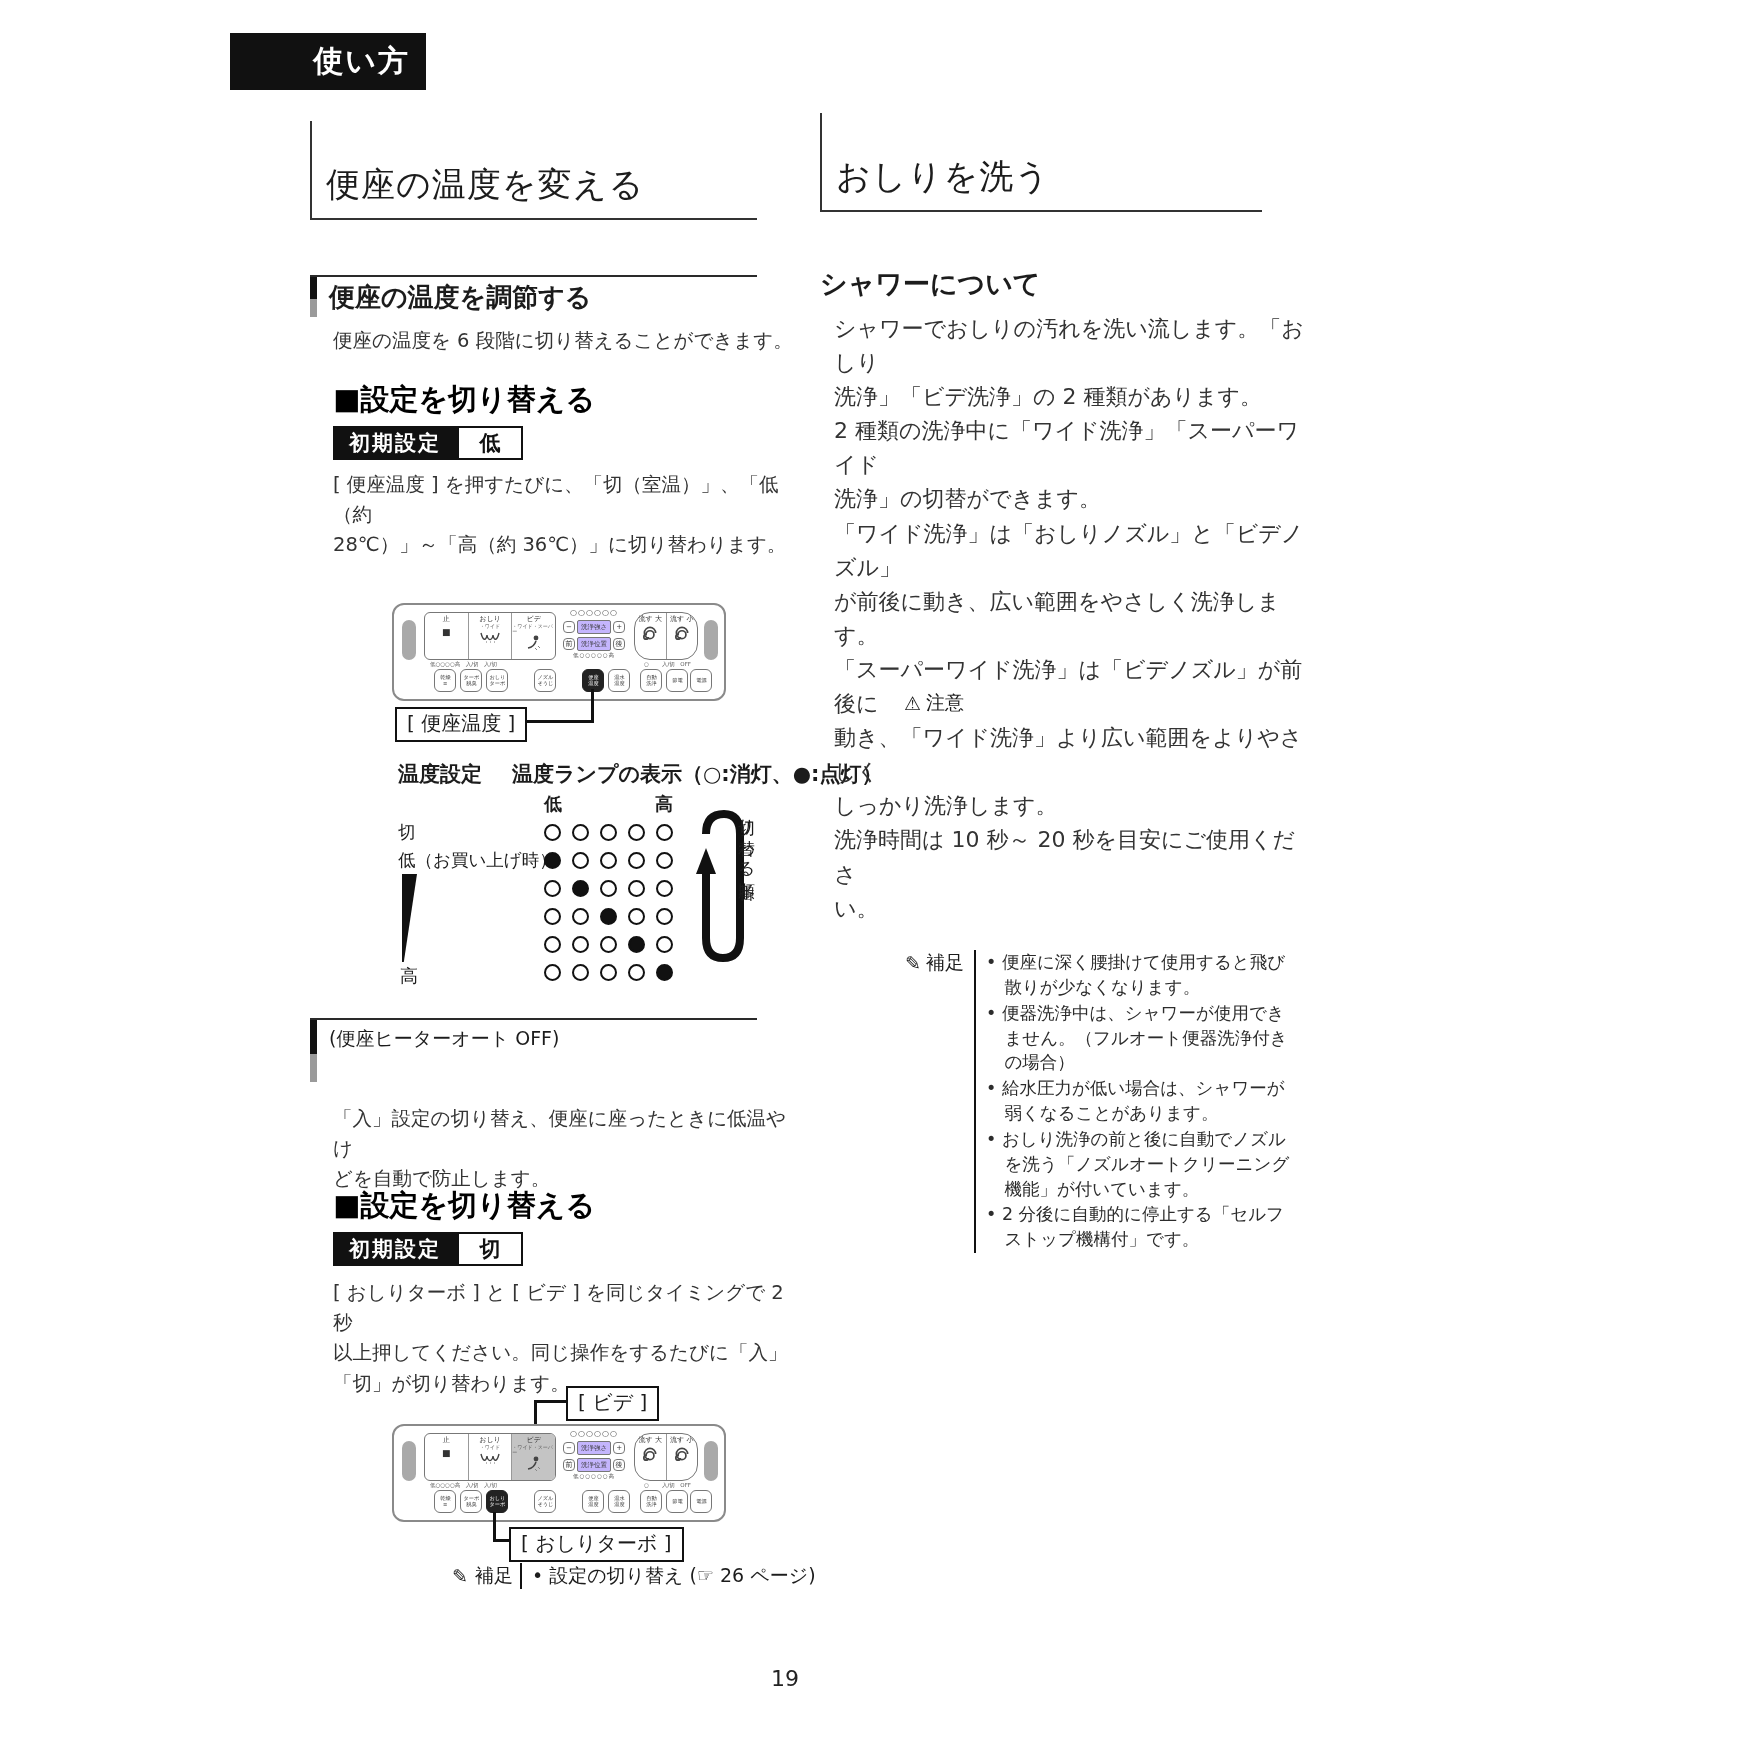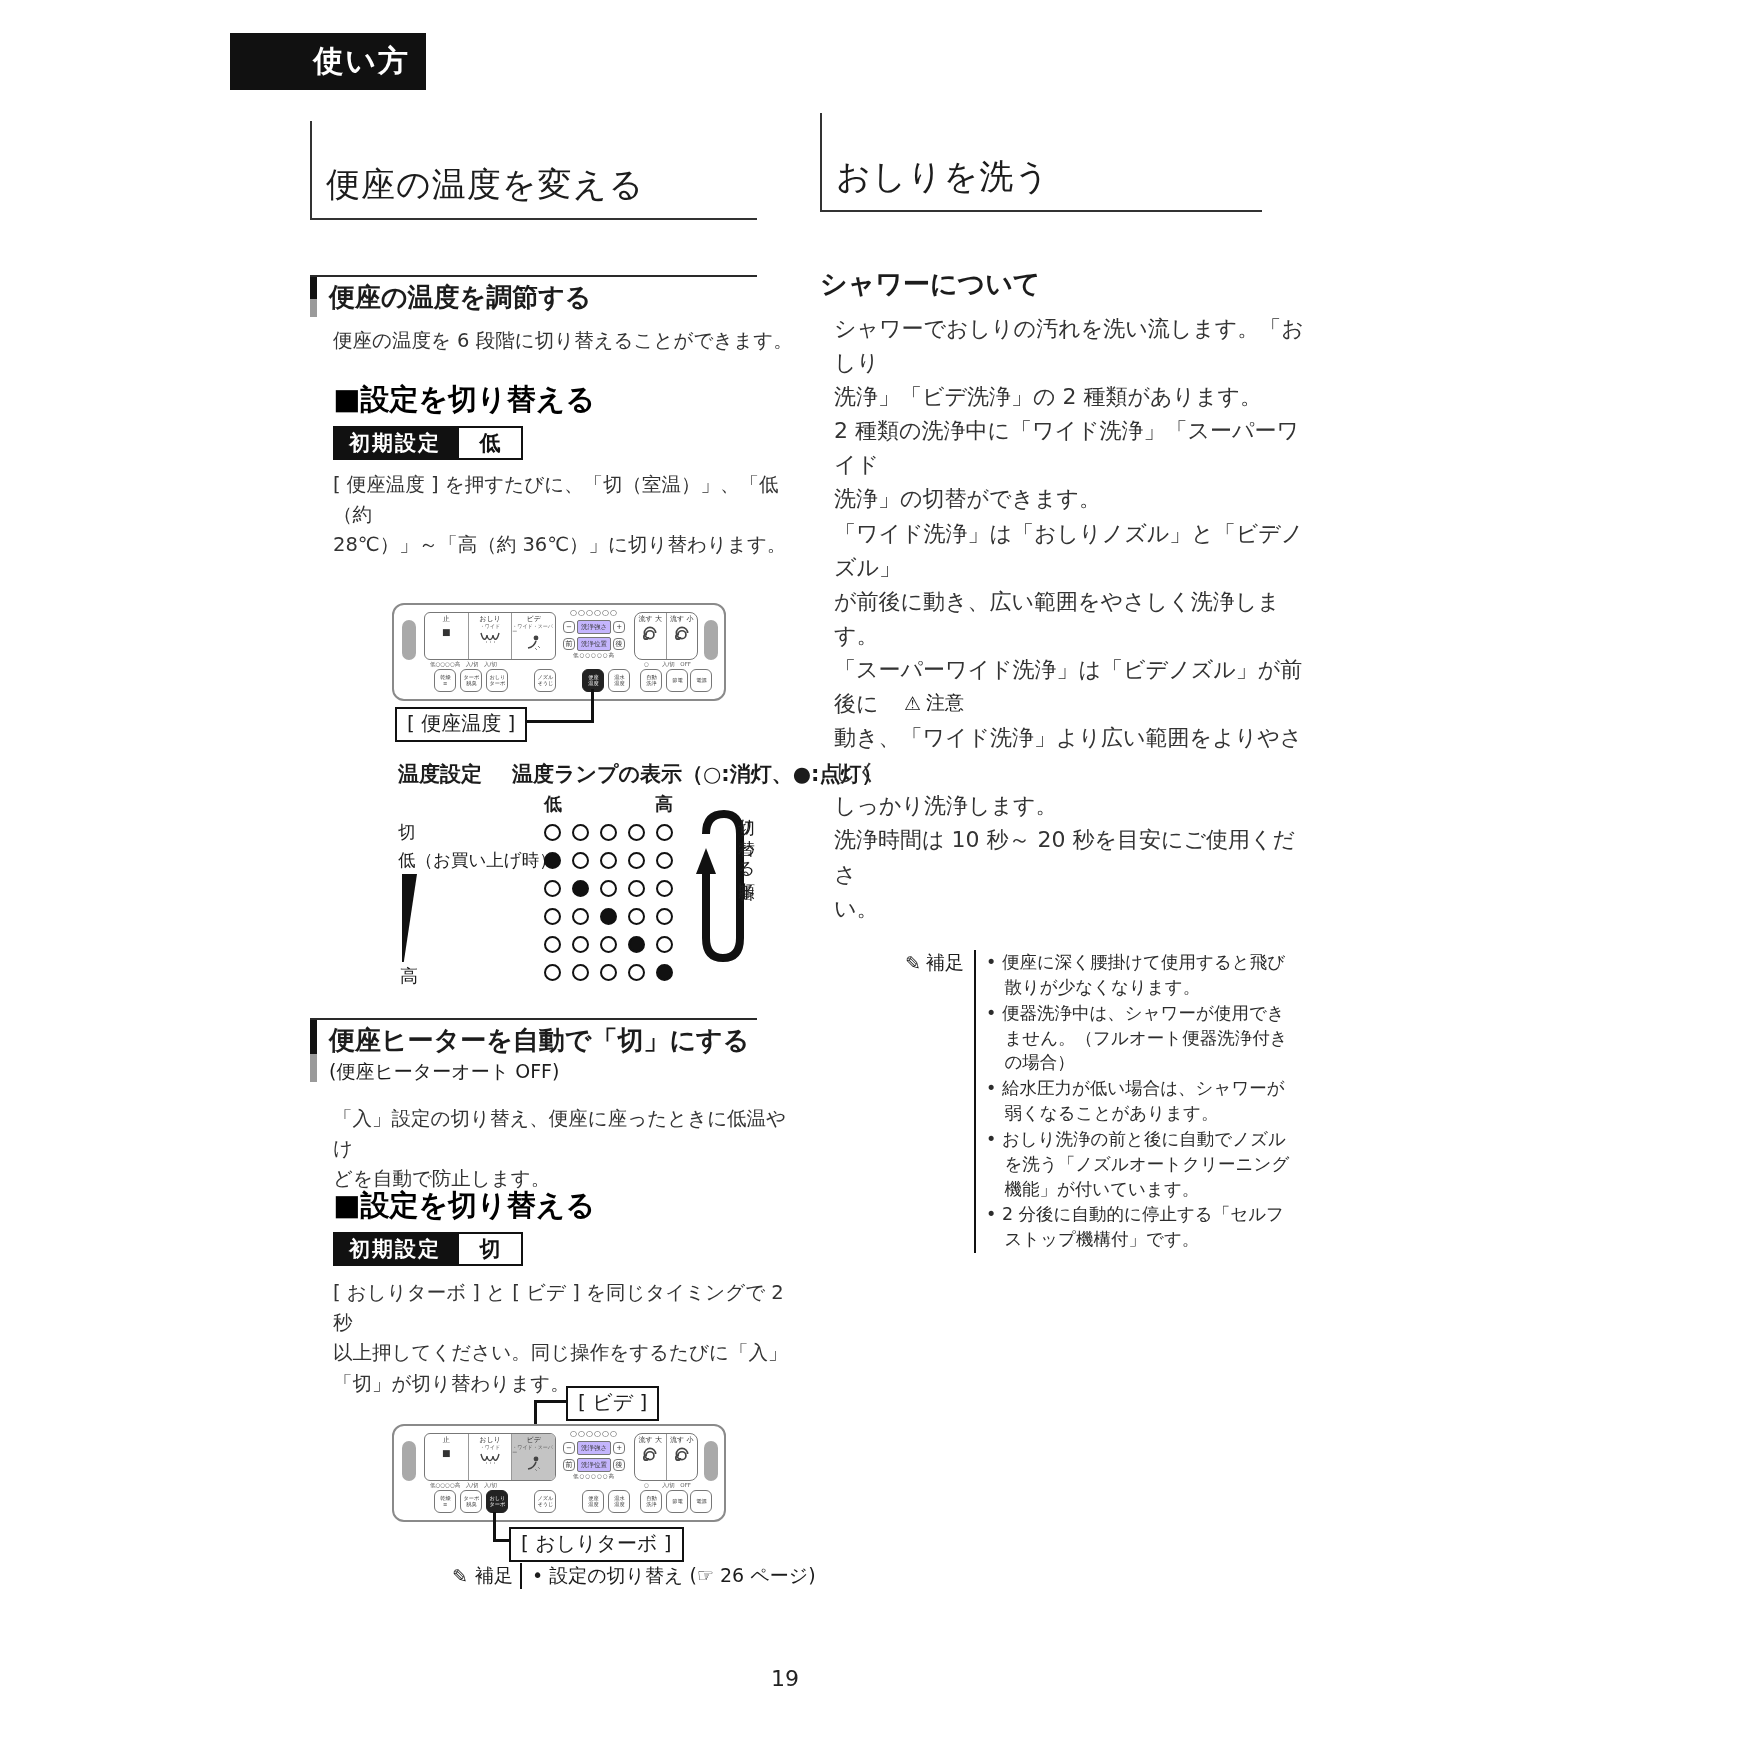--- a/index.html
+++ b/index.html
@@ -43,21 +43,21 @@
   .remote .r-l1{font-size:7px;color:#333;line-height:1.1;}
   .remote .r-l2{font-size:5px;color:#555;line-height:1.1;}
   .remote .r-sym{font-size:9px;color:#333;margin-top:4px;line-height:1;}
   .remote .r-mid{position:absolute;left:168px;top:4px;width:64px;display:flex;flex-direction:column;align-items:center;}
   .remote .r-dots{font-size:8px;letter-spacing:1px;color:#444;line-height:1;}
   .remote .r-row{display:flex;align-items:center;gap:2px;margin-top:3px;}
   .remote .r-sq{width:12px;height:12px;border:1px solid #777;border-radius:4px;font-size:7px;display:flex;
                 align-items:center;justify-content:center;color:#333;background:#fff;box-sizing:border-box;}
   .remote .r-mlabel{font-size:6.5px;border:1px solid #777;border-radius:2px;padding:1.5px 3px;color:#333;white-space:nowrap;background:#c4b5fd;}
   .remote .tiny-dots{font-size:5.5px;letter-spacing:1px;color:#444;margin-top:2px;line-height:1;}
-  .remote .r-flush{position:absolute;left:240px;top:7px;width:64px;height:48px;border:1.3px solid #777;border-radius:8px;
+  .remote .r-flush{position:absolute;left:240px;top:7px;width:64px;height:48px;border:1.3px solid #777;border-radius:16px;
                    display:flex;box-sizing:border-box;}
   .remote .r-ind{position:absolute;top:57px;font-size:5.5px;color:#555;white-space:nowrap;line-height:1;}
   .remote .r-sbtn{position:absolute;top:64px;width:22px;height:23px;border:1.1px solid #777;border-radius:6px;background:#fff;
                   display:flex;flex-direction:column;align-items:center;justify-content:center;box-sizing:border-box;line-height:1.05;}
   .remote .r-sbtn span{font-size:5.5px;color:#333;transform:scale(.95);}
   .remote .r-sbtn.hl{background:#222;border-color:#222;}
   .remote .r-sbtn.hl span{color:#fff;}
   
   .lt-header{display:flex;gap:30px;font-size:21px;font-weight:600;color:#1c1c1c;}
   .lt-colhead{display:flex;justify-content:space-between;font-size:18px;font-weight:600;width:129px;color:#1c1c1c;}
@@ -280,21 +280,20 @@
 
 <svg class="abs" style="left:686px;top:800px;" width="58" height="172" viewBox="0 0 58 172">
   <path d="M20 34 Q20 14 38 14 Q54 14 54 34 V138 Q54 158 37 158 Q20 158 20 138 V72" fill="none" stroke="#111" stroke-width="8"></path>
   <polygon points="10,74 30,74 20,48" fill="#111"></polygon>
 </svg>
 <div class="abs vtext" style="left:736px;top:806px;height:164px;">切り替わる順番</div>
 
 <div class="abs sec-head" style="left:310px;top:1018px;width:447px;">
   <div class="sec-bar" style="height:62px;"></div>
   <div class="sec-txt">
-    <div class="sec-title">便座ヒーターを自動で「切」にする</div>
     <div class="sec-sub">(便座ヒーターオート OFF)</div>
   </div>
 </div>
 
 <div class="abs jp-body" style="left:333px;top:1104px;width:470px;">「入」設定の切り替え、便座に座ったときに低温やけ
 どを自動で防止します。</div>
 
 <div class="abs sw-head" style="left:333px;top:1186px;">■設定を切り替える</div>
 
 <div class="abs badge" style="left:333px;top:1232px;">

